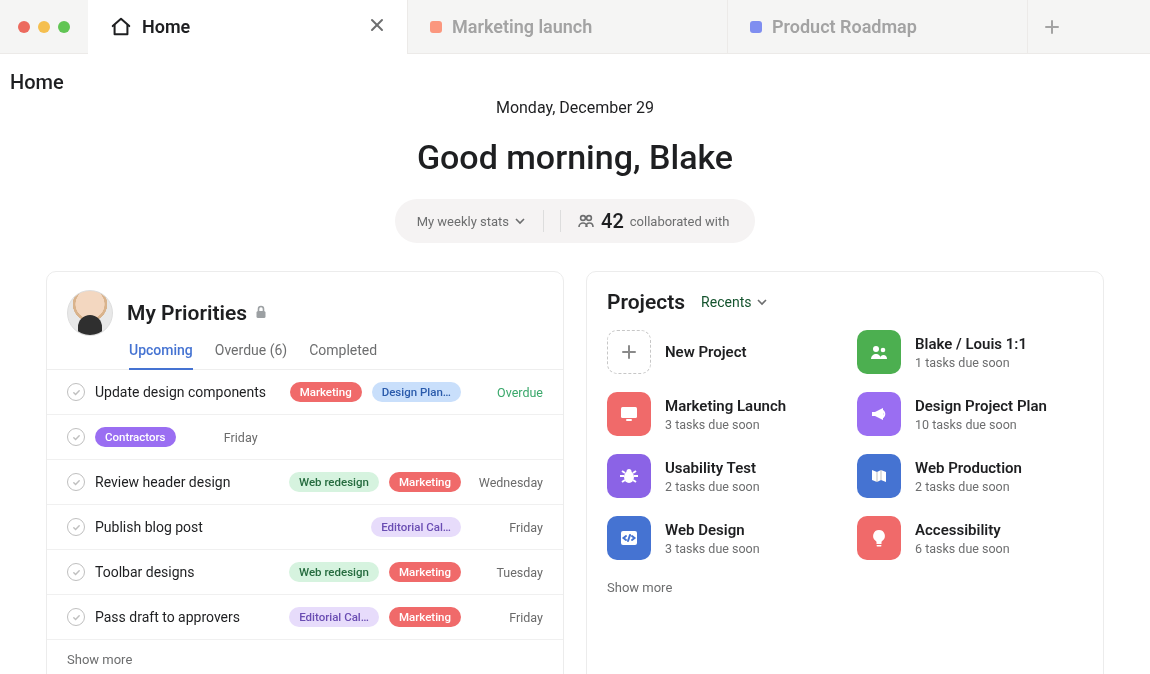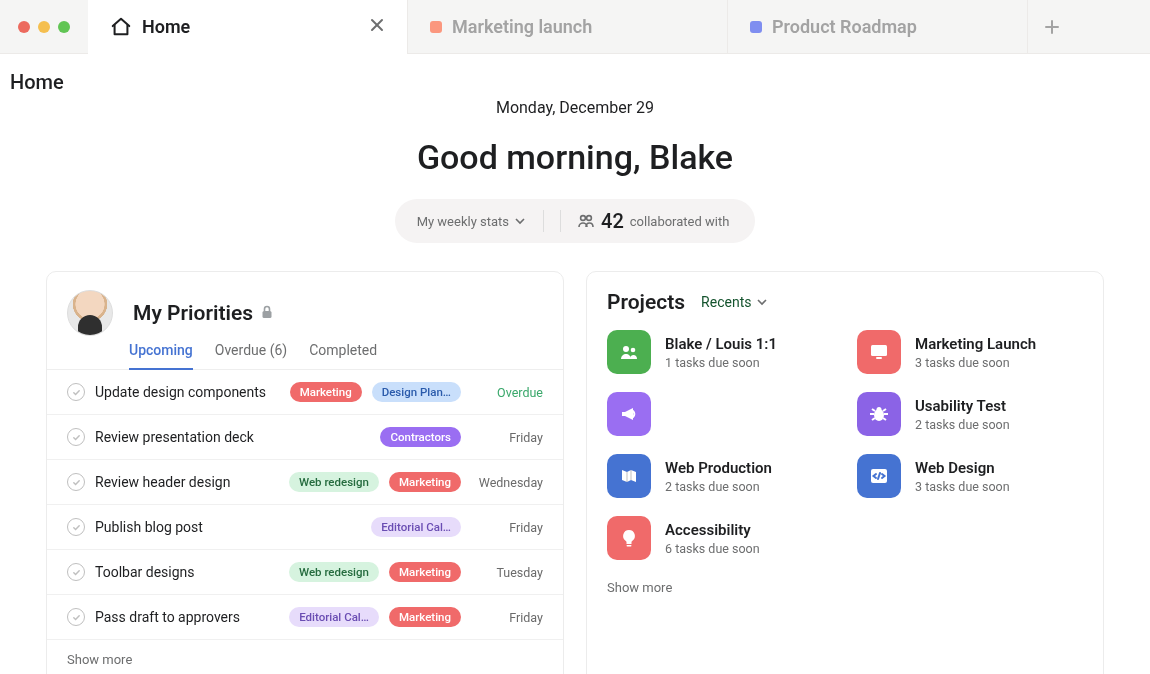--- a/index.html
+++ b/index.html
@@ -112,21 +112,21 @@
     border: 1px solid #ececec;
     border-radius: 10px;
     background:#fff;
     flex:1;
     padding: 18px 0 14px 0;
     box-shadow: 0 0 0 rgba(0,0,0,0);
   }
 
   
   .prio-header {
-    display:flex; align-items:center; gap:20px;
+    display:flex; align-items:center; gap:14px;
     padding: 0 20px;
   }
   .avatar {
     width:46px; height:46px; border-radius:50%;
     background: radial-gradient(circle at 50% 30%, #f3d7c0 0 38%, #d9b38c 39% 45%, transparent 46%),
                 linear-gradient(#e8e8e8,#e8e8e8);
     border:1px solid #ddd;
     position:relative;
     overflow:hidden;
   }
@@ -321,21 +321,20 @@
           <span class="badge" style="background: rgb(240, 106, 106); color: rgb(255, 255, 255);">Marketing</span>
           <span class="badge" style="background: rgb(201, 223, 251); color: rgb(43, 91, 171);">Design Plan…</span>
           <div class="due green">Overdue</div>
         </div>
         <div class="task">
           <div class="check">
             <svg width="9" height="9" viewBox="0 0 10 10" fill="none" stroke="#bfbfbf" stroke-width="1.6" stroke-linecap="round">
               <polyline points="2,5.2 4,7.2 8,3"></polyline>
             </svg>
           </div>
-          <div class="task-title">Review presentation deck</div>
           <span class="badge" style="background: rgb(154, 110, 242); color: rgb(255, 255, 255);">Contractors</span>
           <div class="due">Friday</div>
         </div>
         <div class="task">
           <div class="check">
             <svg width="9" height="9" viewBox="0 0 10 10" fill="none" stroke="#bfbfbf" stroke-width="1.6" stroke-linecap="round">
               <polyline points="2,5.2 4,7.2 8,3"></polyline>
             </svg>
           </div>
           <div class="task-title">Review header design</div>
@@ -388,20 +387,31 @@
         <span class="chev">
           <svg viewBox="0 0 10 10" fill="none" stroke="#6d6e6f" stroke-width="1.6">
               <polyline points="1,3 5,7 9,3"></polyline>
             </svg>
         </span>
       </div>
     </div>
 
     <div class="proj-grid" id="proj-grid">
         <div class="proj">
+          <div class="proj-icon dashed">
+            <svg width="18" height="18" viewBox="0 0 18 18" stroke="#8a8a8a" stroke-width="2" stroke-linecap="round">
+              <line x1="9" y1="3" x2="9" y2="15"></line>
+              <line x1="3" y1="9" x2="15" y2="9"></line>
+            </svg>
+          </div>
+          <div>
+            <div class="proj-name">New Project</div>
+          </div>
+        </div>
+        <div class="proj">
           <div class="proj-icon" style="background: rgb(76, 175, 80);">
             <svg width="22" height="22" viewBox="0 0 22 22" fill="#fff">
               <circle cx="8" cy="8" r="3"></circle>
               <circle cx="15" cy="9" r="2.3"></circle>
               <path d="M3 18c0-3 2.5-5 5-5s5 2 5 5z"></path>
               <path d="M12 18c0-2.5 1.5-4 3.5-4s3.5 1.5 3.5 4z"></path>
             </svg>
           </div>
           <div>
             <div class="proj-name">Blake / Louis 1:1</div>
@@ -419,20 +429,24 @@
             <div class="proj-name">Marketing Launch</div>
             <div class="proj-sub">3 tasks due soon</div>
           </div>
         </div>
         <div class="proj">
           <div class="proj-icon" style="background: rgb(154, 110, 242);">
             <svg width="22" height="22" viewBox="0 0 22 22" fill="#fff">
               <path d="M4 9v4l3 0 8 4V5l-8 4z"></path>
               <path d="M15 8a4 4 0 0 1 0 6" fill="none" stroke="#fff" stroke-width="2" stroke-linecap="round"></path>
             </svg>
+          </div>
+          <div>
+            <div class="proj-name">Design Project Plan</div>
+            <div class="proj-sub">10 tasks due soon</div>
           </div>
         </div>
         <div class="proj">
           <div class="proj-icon" style="background: rgb(139, 99, 230);">
             <svg width="22" height="22" viewBox="0 0 22 22" fill="#fff">
               <ellipse cx="11" cy="12" rx="5" ry="6"></ellipse>
               <circle cx="11" cy="6.5" r="2.5"></circle>
               <line x1="2" y1="11" x2="6" y2="11" stroke="#fff" stroke-width="2"></line>
               <line x1="16" y1="11" x2="20" y2="11" stroke="#fff" stroke-width="2"></line>
               <line x1="4" y1="6" x2="7" y2="8" stroke="#fff" stroke-width="2"></line>

